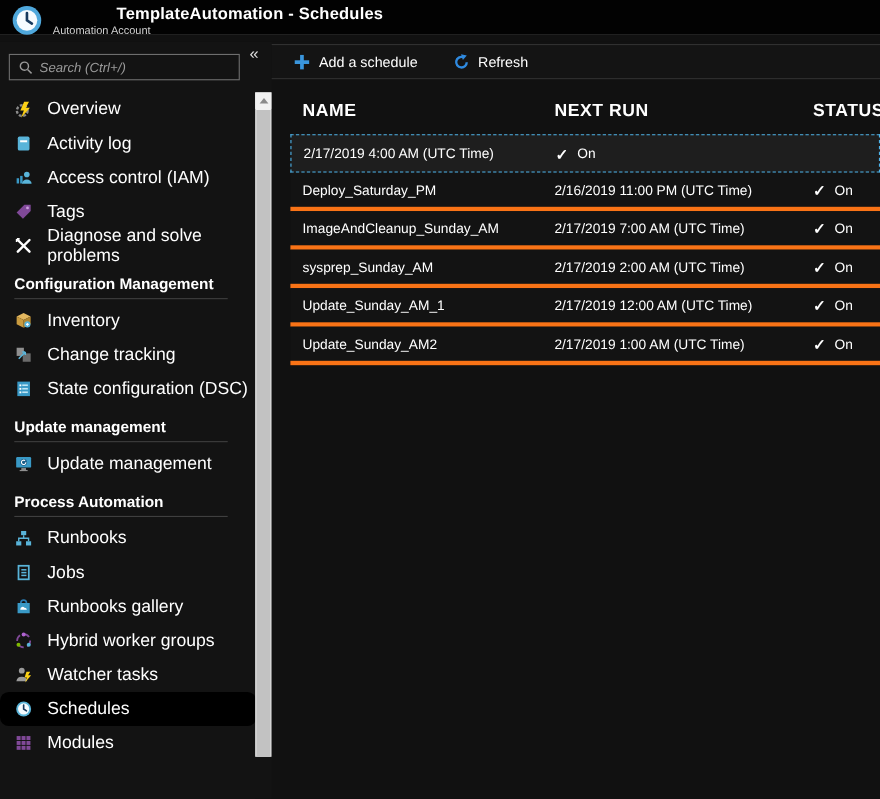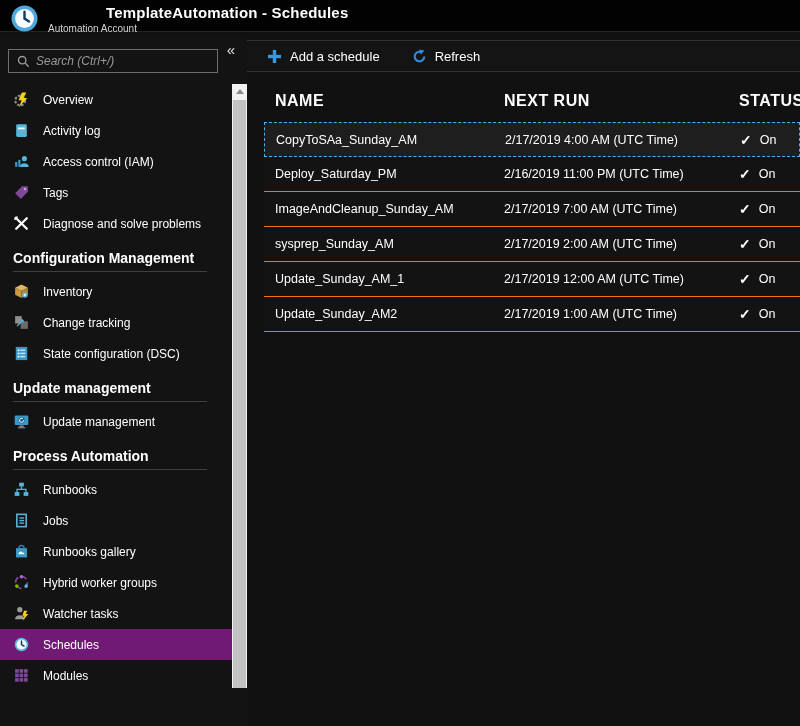--- a/index.html
+++ b/index.html
@@ -21,22 +21,22 @@
                 border:1px solid #6e6e6e; background:transparent; display:flex; align-items:center; }
   .search-box svg { margin:0 6px 0 8px; flex:0 0 auto; }
   .search-box input { flex:1; background:transparent; border:none; outline:none;
                       color:#8b5cf6; font-size:12px; font-style:italic; font-family:inherit; width:100%; }
   .search-box input::placeholder { color:#9a9a9a; font-style:italic; }
   .collapse-btn { position:absolute; left:222px; top:3px; width:18px; height:18px;
                   color:#e0e0e0; font-size:15px; line-height:18px; text-align:center; cursor:pointer; }
 
   .nav { width:233px; }
   .nav-item { height:31px; display:flex; align-items:center; padding-left:13px; gap:13px;
-              font-size:12px; cursor:pointer; }
-  .nav-item.selected { background:#701a75; }
+              font-size:16px; cursor:pointer; }
+  .nav-item.selected { background:#000000;border-radius:8px; }
   .nav-icon { width:17px; height:17px; flex:0 0 auto; display:inline-block; }
   .nav-icon svg { width:17px; height:17px; display:block; }
   .nav-section { margin-top:9px; }
   .nav-section-label { height:20px; line-height:20px; padding-left:13px;
                        font-size:14px; font-weight:bold; }
   .nav-section-divider { height:1px; background:#3f3f3f; margin:3px 26px 4px 13px; }
 
   
   .side-scrollbar { position:absolute; left:232px; top:84px; width:15px; height:604px;
                     background:#f1f1f1; }
@@ -50,21 +50,21 @@
   .cmd-bar { margin-top:2px; height:32px; border-top:1px solid #303030; border-bottom:1px solid #303030;
              background:#141414; display:flex; align-items:center; padding-left:20px; gap:32px; }
   .cmd-btn { display:flex; align-items:center; gap:8px; font-size:13px; color:#fff; cursor:pointer; }
   .cmd-btn svg { width:15px; height:15px; display:block; }
 
   .grid-header { margin-top:14px; height:30px; padding-left:28px;
                  display:grid; grid-template-columns:229px 235px 1fr; align-items:center;
                  font-size:16px; font-weight:bold; letter-spacing:.5px; color:#fff; }
   .rows { margin-left:17px; margin-top:6px; }
   .trow { height:35px; padding-left:11px; display:grid; grid-template-columns:229px 235px 1fr;
-          align-items:center; font-size:12.5px; border-bottom:1px solid #f97316; cursor:pointer;
+          align-items:center; font-size:12.5px; border-bottom:4px solid #f97316; cursor:pointer;
           background:#131313; }
   .trow.selected { background:#1e1e1e; border:1px dashed #4db2e8; height:35px; }
   .cell-status { display:flex; align-items:center; gap:8px; }
   .check { font-size:14px; font-weight:bold; line-height:1; }
 </style>
 </head>
 <body>
 
 <div class="app-header">
   <span class="app-icon">
@@ -323,21 +323,20 @@
   </div>
 
   <div class="grid-header">
     <span>NAME</span>
     <span>NEXT RUN</span>
     <span>STATUS</span>
   </div>
 
   <div class="rows" id="rows">
   <div class="trow selected">
-    <span class="cell-name">CopyToSAa_Sunday_AM</span>
     <span class="cell-next">2/17/2019 4:00 AM (UTC Time)</span>
     <span class="cell-status">
       <span class="check">✓</span>
       <span class="status-text">On</span>
     </span>
   </div>
 
   <div class="trow">
     <span class="cell-name">Deploy_Saturday_PM</span>
     <span class="cell-next">2/16/2019 11:00 PM (UTC Time)</span>

